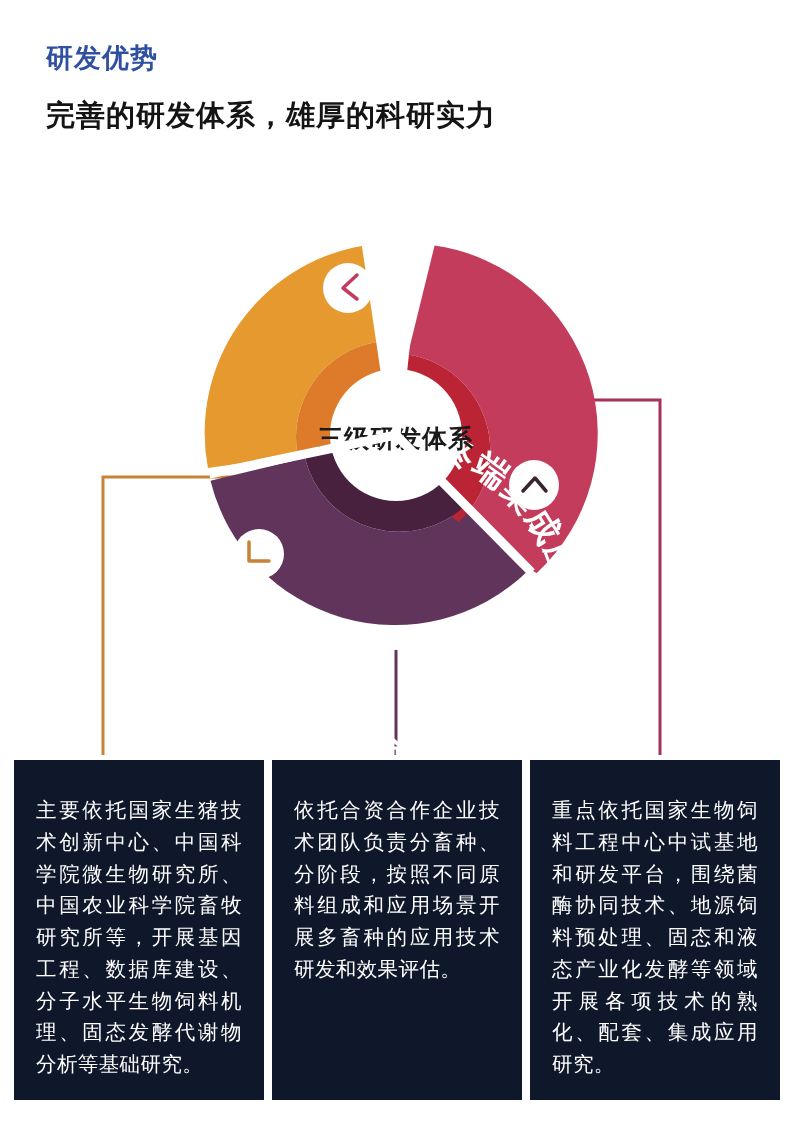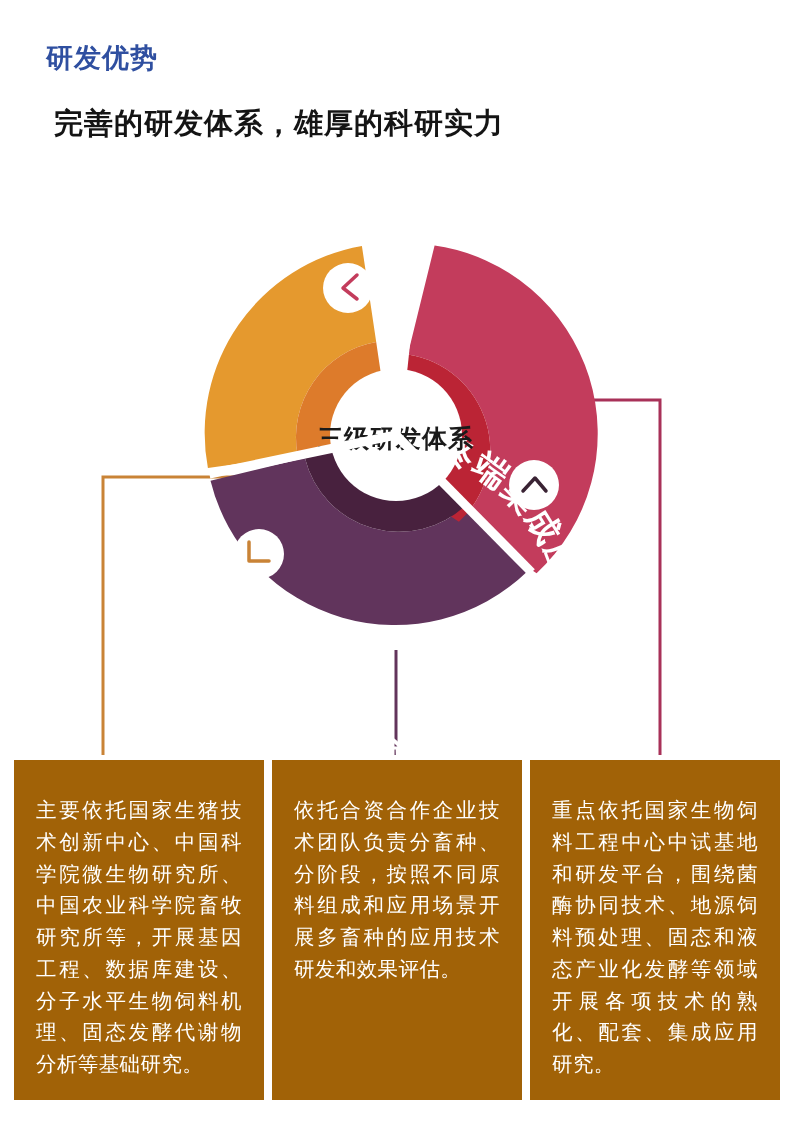--- a/index.html
+++ b/index.html
@@ -12,33 +12,33 @@
   }
   #page{position:relative;width:794px;height:1140px;}
 
   .header{position:absolute;left:46px;top:42px;}
   .title{
     font-size:27px;font-weight:bold;color:#2F4FA0;letter-spacing:1px;
     line-height:1.2;margin:0;
   }
   .subtitle{
     font-size:29px;font-weight:bold;color:#141414;letter-spacing:1px;
-    margin:8px;padding-top:22px;
+    margin:0;padding-top:22px;
   }
 
   .diagram{position:absolute;left:0;top:195px;width:794px;height:560px;}
   .diagram svg{display:block;}
 
   .boxes{
     position:absolute;left:14px;top:760px;
     width:766px;height:340px;
     display:flex;gap:8px;
   }
   .box{
-    background:#a16207;
+    background:#0f172a;
     flex:1 1 0;
     padding:34px 22px 20px 22px;
     box-sizing:border-box;
   }
   .box p{
     margin:0;
     color:#ffffff;
     font-size:20.5px;
     line-height:1.55;
     letter-spacing:0.4px;

